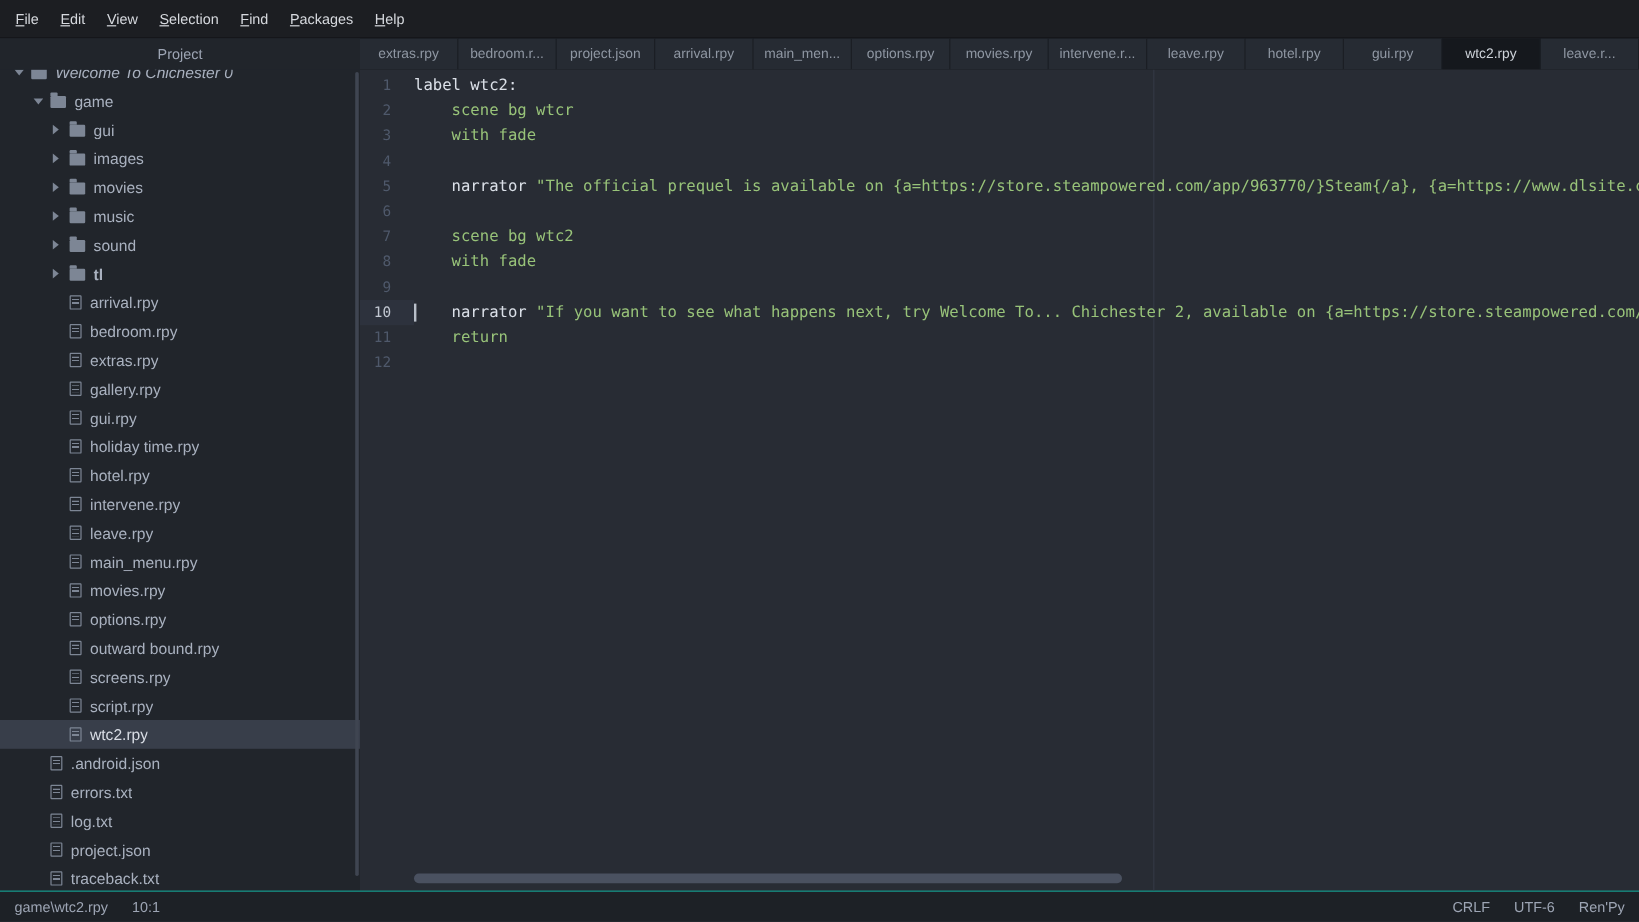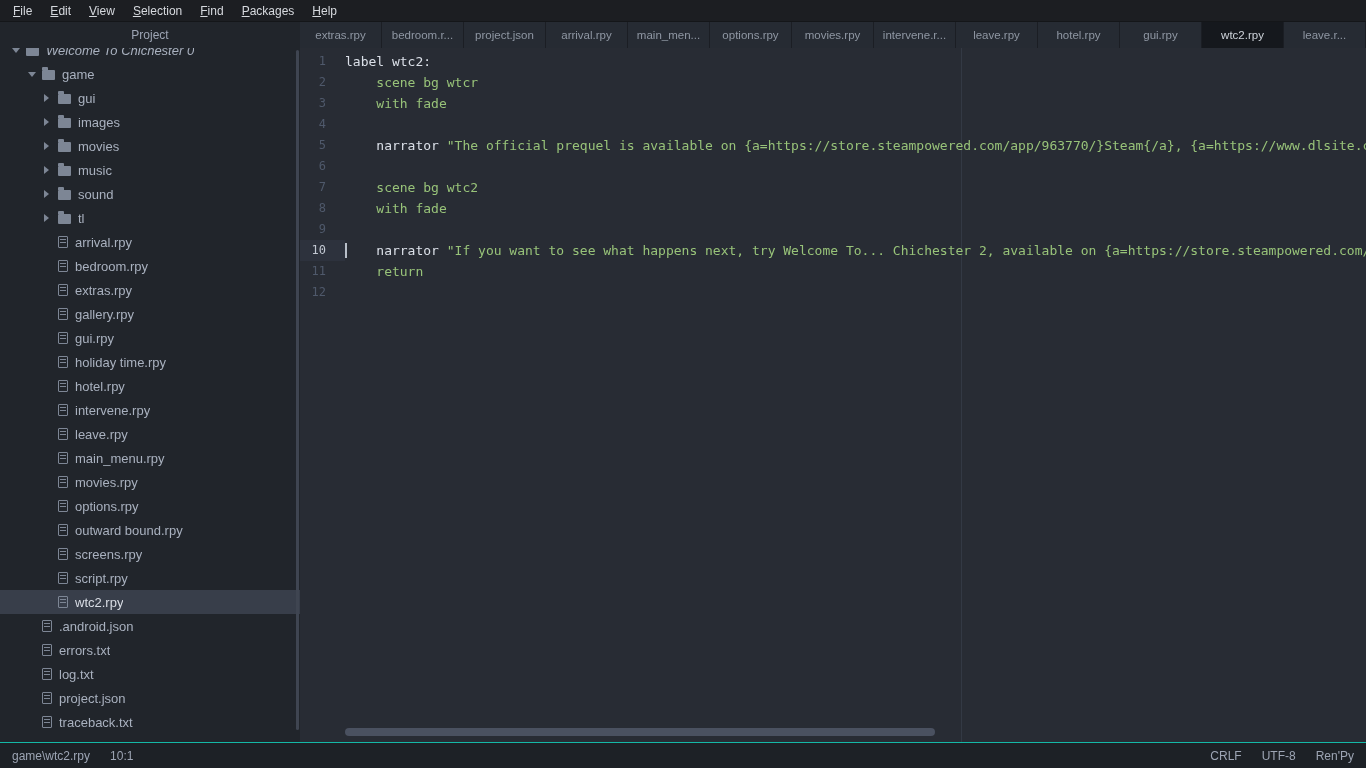--- a/index.html
+++ b/index.html
@@ -7,21 +7,21 @@
   body {
     width:1366px; height:768px; overflow:hidden;
     background:#282c34;
     font-family:"Liberation Sans", sans-serif;
     -webkit-font-smoothing:antialiased;
   }
   .app { width:1366px; height:768px; display:flex; flex-direction:column; }
 
   
   .menubar {
-    height:22px; flex:none; background:#1c1e22; border-bottom:1px solid #141619;
+    height:32px; flex:none; background:#1c1e22; border-bottom:1px solid #141619;
     display:flex; align-items:center; padding-left:4px;
   }
   .menu-item {
     display:inline-block; padding:3px 9px; font-size:12px; color:#d6d9de; cursor:default;
   }
   .menu-item::first-letter { text-decoration:underline; }
 
   
   .main { flex:1; display:flex; min-height:0; }
 
@@ -163,21 +163,21 @@
           <div class="tree-row" style="padding-left: 44px;">
             <span class="chevron right"></span>
             <span class="icon-folder"></span>
             <span class="tree-label">music</span>
           </div>
           <div class="tree-row" style="padding-left: 44px;">
             <span class="chevron right"></span>
             <span class="icon-folder"></span>
             <span class="tree-label">sound</span>
           </div>
-          <div class="tree-row" style="padding-left: 44px;">
+          <div class="tree-row" style="padding-left: 44px; font-weight: bold;">
             <span class="chevron right"></span>
             <span class="icon-folder"></span>
             <span class="tree-label">tl</span>
           </div>
           <div class="tree-row" style="padding-left: 44px;">
             <span class="chevron"></span>
             <span class="icon-file"></span>
             <span class="tree-label">arrival.rpy</span>
           </div>
           <div class="tree-row" style="padding-left: 44px;">
@@ -382,17 +382,17 @@
       </div>
     </div>
 
   </div>
 
   <div class="statusbar">
     <span class="sb-item">game\wtc2.rpy</span>
     <span class="sb-item">10:1</span>
     <span class="sb-spacer"></span>
     <span class="sb-item">CRLF</span>
-    <span class="sb-item">UTF-8</span>
+    <span class="sb-item">UTF-6</span>
     <span class="sb-item">Ren'Py</span>
   </div>
 
 </div>
 
 </body></html>

